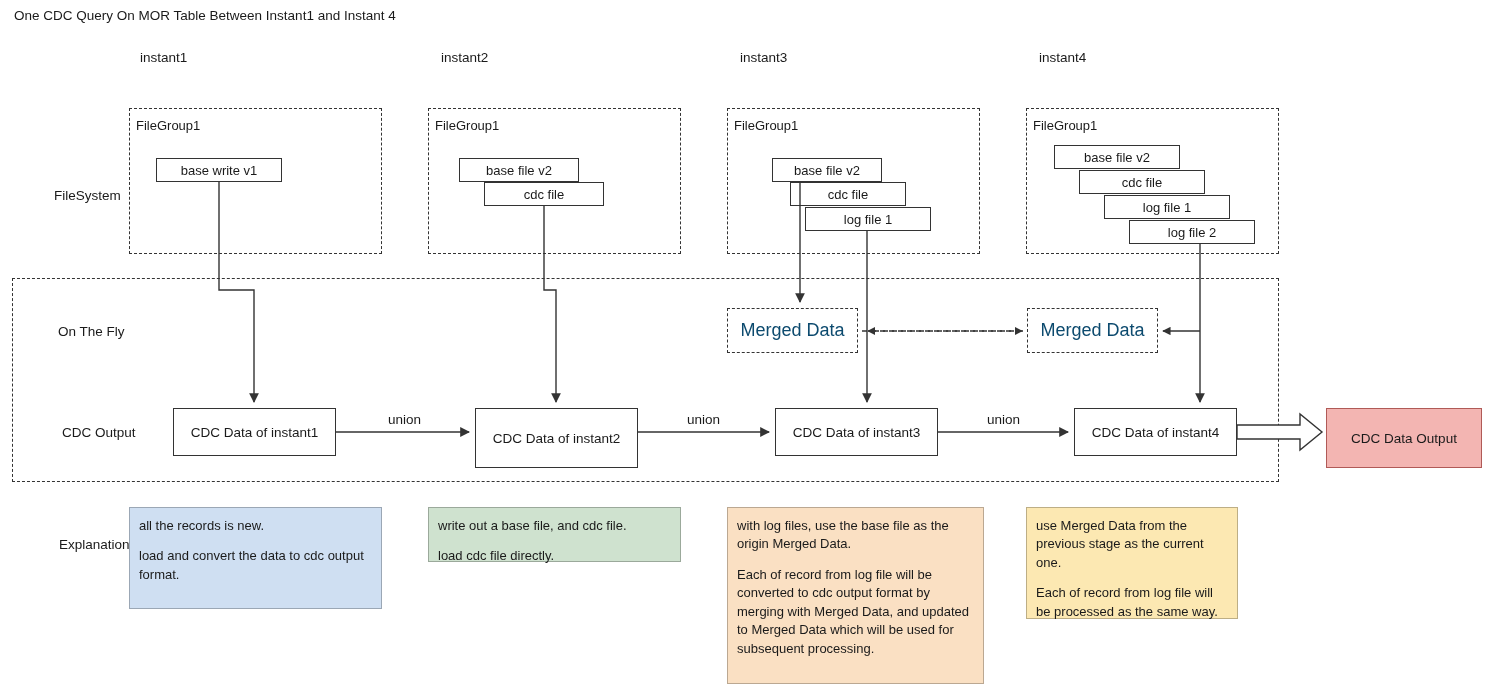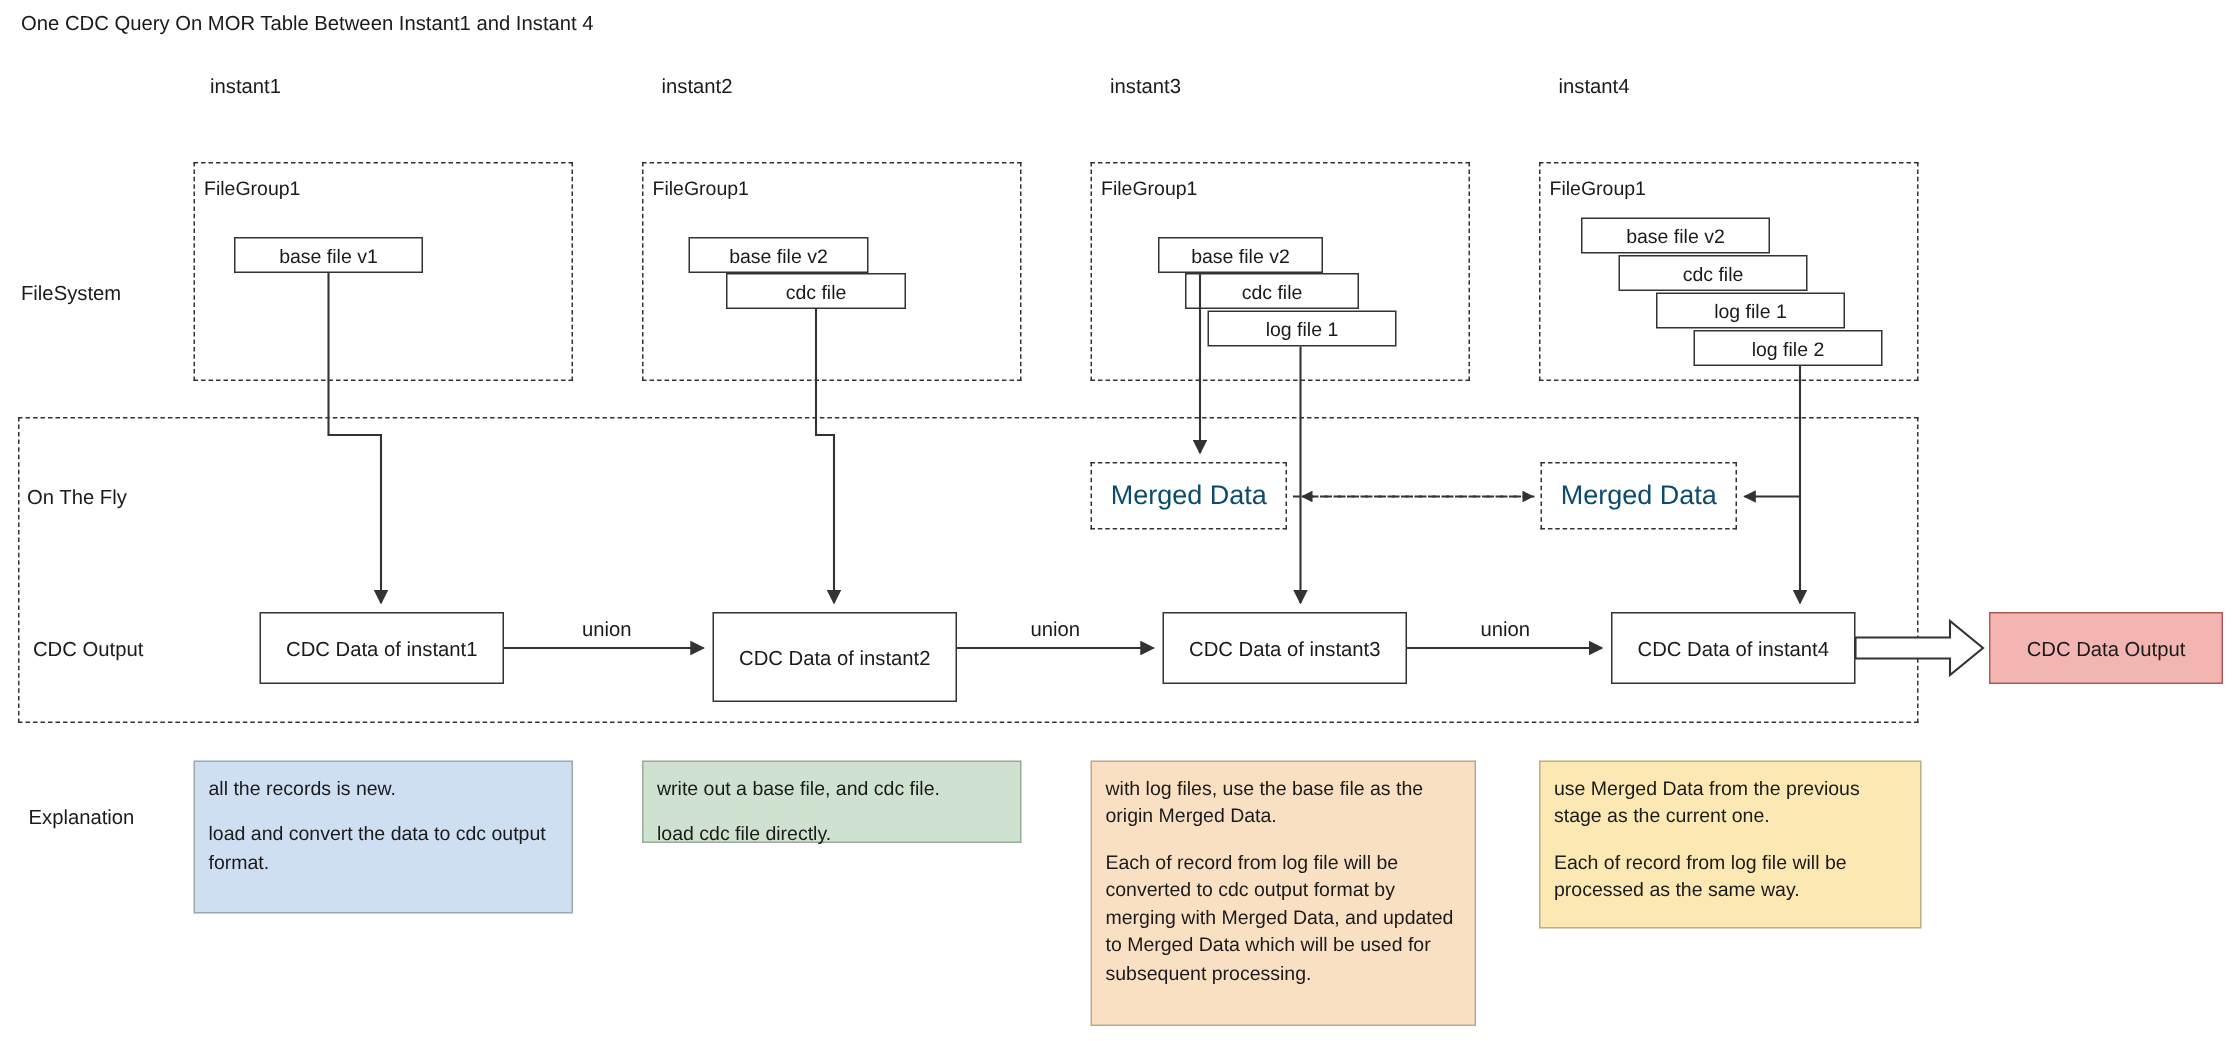--- a/index.html
+++ b/index.html
@@ -26,20 +26,21 @@
   }
   .col-head {
     font-size: 13.5px;
     color: #1a1a1a;
     white-space: nowrap;
   }
   .row-label {
     font-size: 13.5px;
     color: #1a1a1a;
     white-space: nowrap;
+    margin-left: 40px;
   }
   .dashed-box {
     border: 1.6px dashed #333;
     box-sizing: border-box;
     background: transparent;
   }
   .group-label {
     font-size: 13px;
     color: #1a1a1a;
     white-space: nowrap;
@@ -123,21 +124,21 @@
   <div class="abs col-head" style="left:740px; top:50px;">instant3</div>
   <div class="abs col-head" style="left:1039px; top:50px;">instant4</div>
 
   <div class="abs row-label" style="left:14px; top:188px;">FileSystem</div>
   <div class="abs row-label" style="left:18px; top:324px;">On The Fly</div>
   <div class="abs row-label" style="left:22px; top:425px;">CDC Output</div>
   <div class="abs row-label" style="left:19px; top:537px;">Explanation</div>
 
   <div class="abs dashed-box" style="left:129px; top:108px; width:253px; height:146px;"></div>
   <div class="abs group-label" style="left:136px; top:118px;">FileGroup1</div>
-  <div class="abs file-box" style="left:156px; top:158px; width:126px; height:24px;">base file v1</div>
+  <div class="abs file-box" style="left:156px; top:158px; width:126px; height:24px;">base write v1</div>
 
   <div class="abs dashed-box" style="left:428px; top:108px; width:253px; height:146px;"></div>
   <div class="abs group-label" style="left:435px; top:118px;">FileGroup1</div>
   <div class="abs file-box" style="left:459px; top:158px; width:120px; height:24px;">base file v2</div>
   <div class="abs file-box" style="left:484px; top:182px; width:120px; height:24px;">cdc file</div>
 
   <div class="abs dashed-box" style="left:727px; top:108px; width:253px; height:146px;"></div>
   <div class="abs group-label" style="left:734px; top:118px;">FileGroup1</div>
   <div class="abs file-box" style="left:772px; top:158px; width:110px; height:24px;">base file v2</div>
   <div class="abs file-box" style="left:790px; top:182px; width:116px; height:24px;">cdc file</div>
@@ -157,38 +158,38 @@
 
   <div class="abs cdc-box" style="left:173px; top:408px; width:163px; height:48px;">CDC Data of instant1</div>
   <div class="abs cdc-box" style="left:475px; top:408px; width:163px; height:60px;">CDC Data of instant2</div>
   <div class="abs cdc-box" style="left:775px; top:408px; width:163px; height:48px;">CDC Data of instant3</div>
   <div class="abs cdc-box" style="left:1074px; top:408px; width:163px; height:48px;">CDC Data of instant4</div>
 
   <div class="abs union-label" style="left:388px; top:412px;">union</div>
   <div class="abs union-label" style="left:687px; top:412px;">union</div>
   <div class="abs union-label" style="left:987px; top:412px;">union</div>
 
-  <div class="abs output-box" style="left:1326px; top:408px; width:156px; height:48px;">CDC Data Output</div>
+  <div class="abs output-box" style="left:1326px; top:408px; width:156px; height:60px;">CDC Data Output</div>
 
   <div class="abs note" style="left:129px; top:507px; width:253px; height:102px; background:#cfdff2;">
     <p>all the records is new.</p>
     <p>load and convert the data to cdc output format.</p>
   </div>
 
   <div class="abs note" style="left:428px; top:507px; width:253px; height:55px; background:#cfe2cf;">
     <p>write out a base file, and cdc file.</p>
     <p>load cdc file directly.</p>
   </div>
 
   <div class="abs note" style="left:727px; top:507px; width:257px; height:177px; background:#fae0c3;">
     <p>with log files, use the base file as the origin Merged Data.</p>
     <p>Each of record from log file will be converted to cdc output format by merging with Merged Data, and updated to Merged Data which will be used for subsequent processing.</p>
   </div>
 
-  <div class="abs note" style="left:1026px; top:507px; width:255px; height:112px; background:#fce8b2;">
+  <div class="abs note" style="left:1026px; top:507px; width:212px; height:112px; background:#fce8b2;">
     <p>use Merged Data from the previous stage as the current one.</p>
     <p>Each of record from log file will be processed as the same way.</p>
   </div>
 
   <svg class="overlay" viewBox="0 0 1491 694">
     <defs>
       <marker id="arrow" viewBox="0 0 10 10" refX="9" refY="5" markerWidth="7" markerHeight="7" orient="auto-start-reverse">
         <path d="M 0 0 L 10 5 L 0 10 z" fill="#333"></path>
       </marker>
       <marker id="arrowsm" viewBox="0 0 10 10" refX="9" refY="5" markerWidth="6" markerHeight="6" orient="auto-start-reverse">

